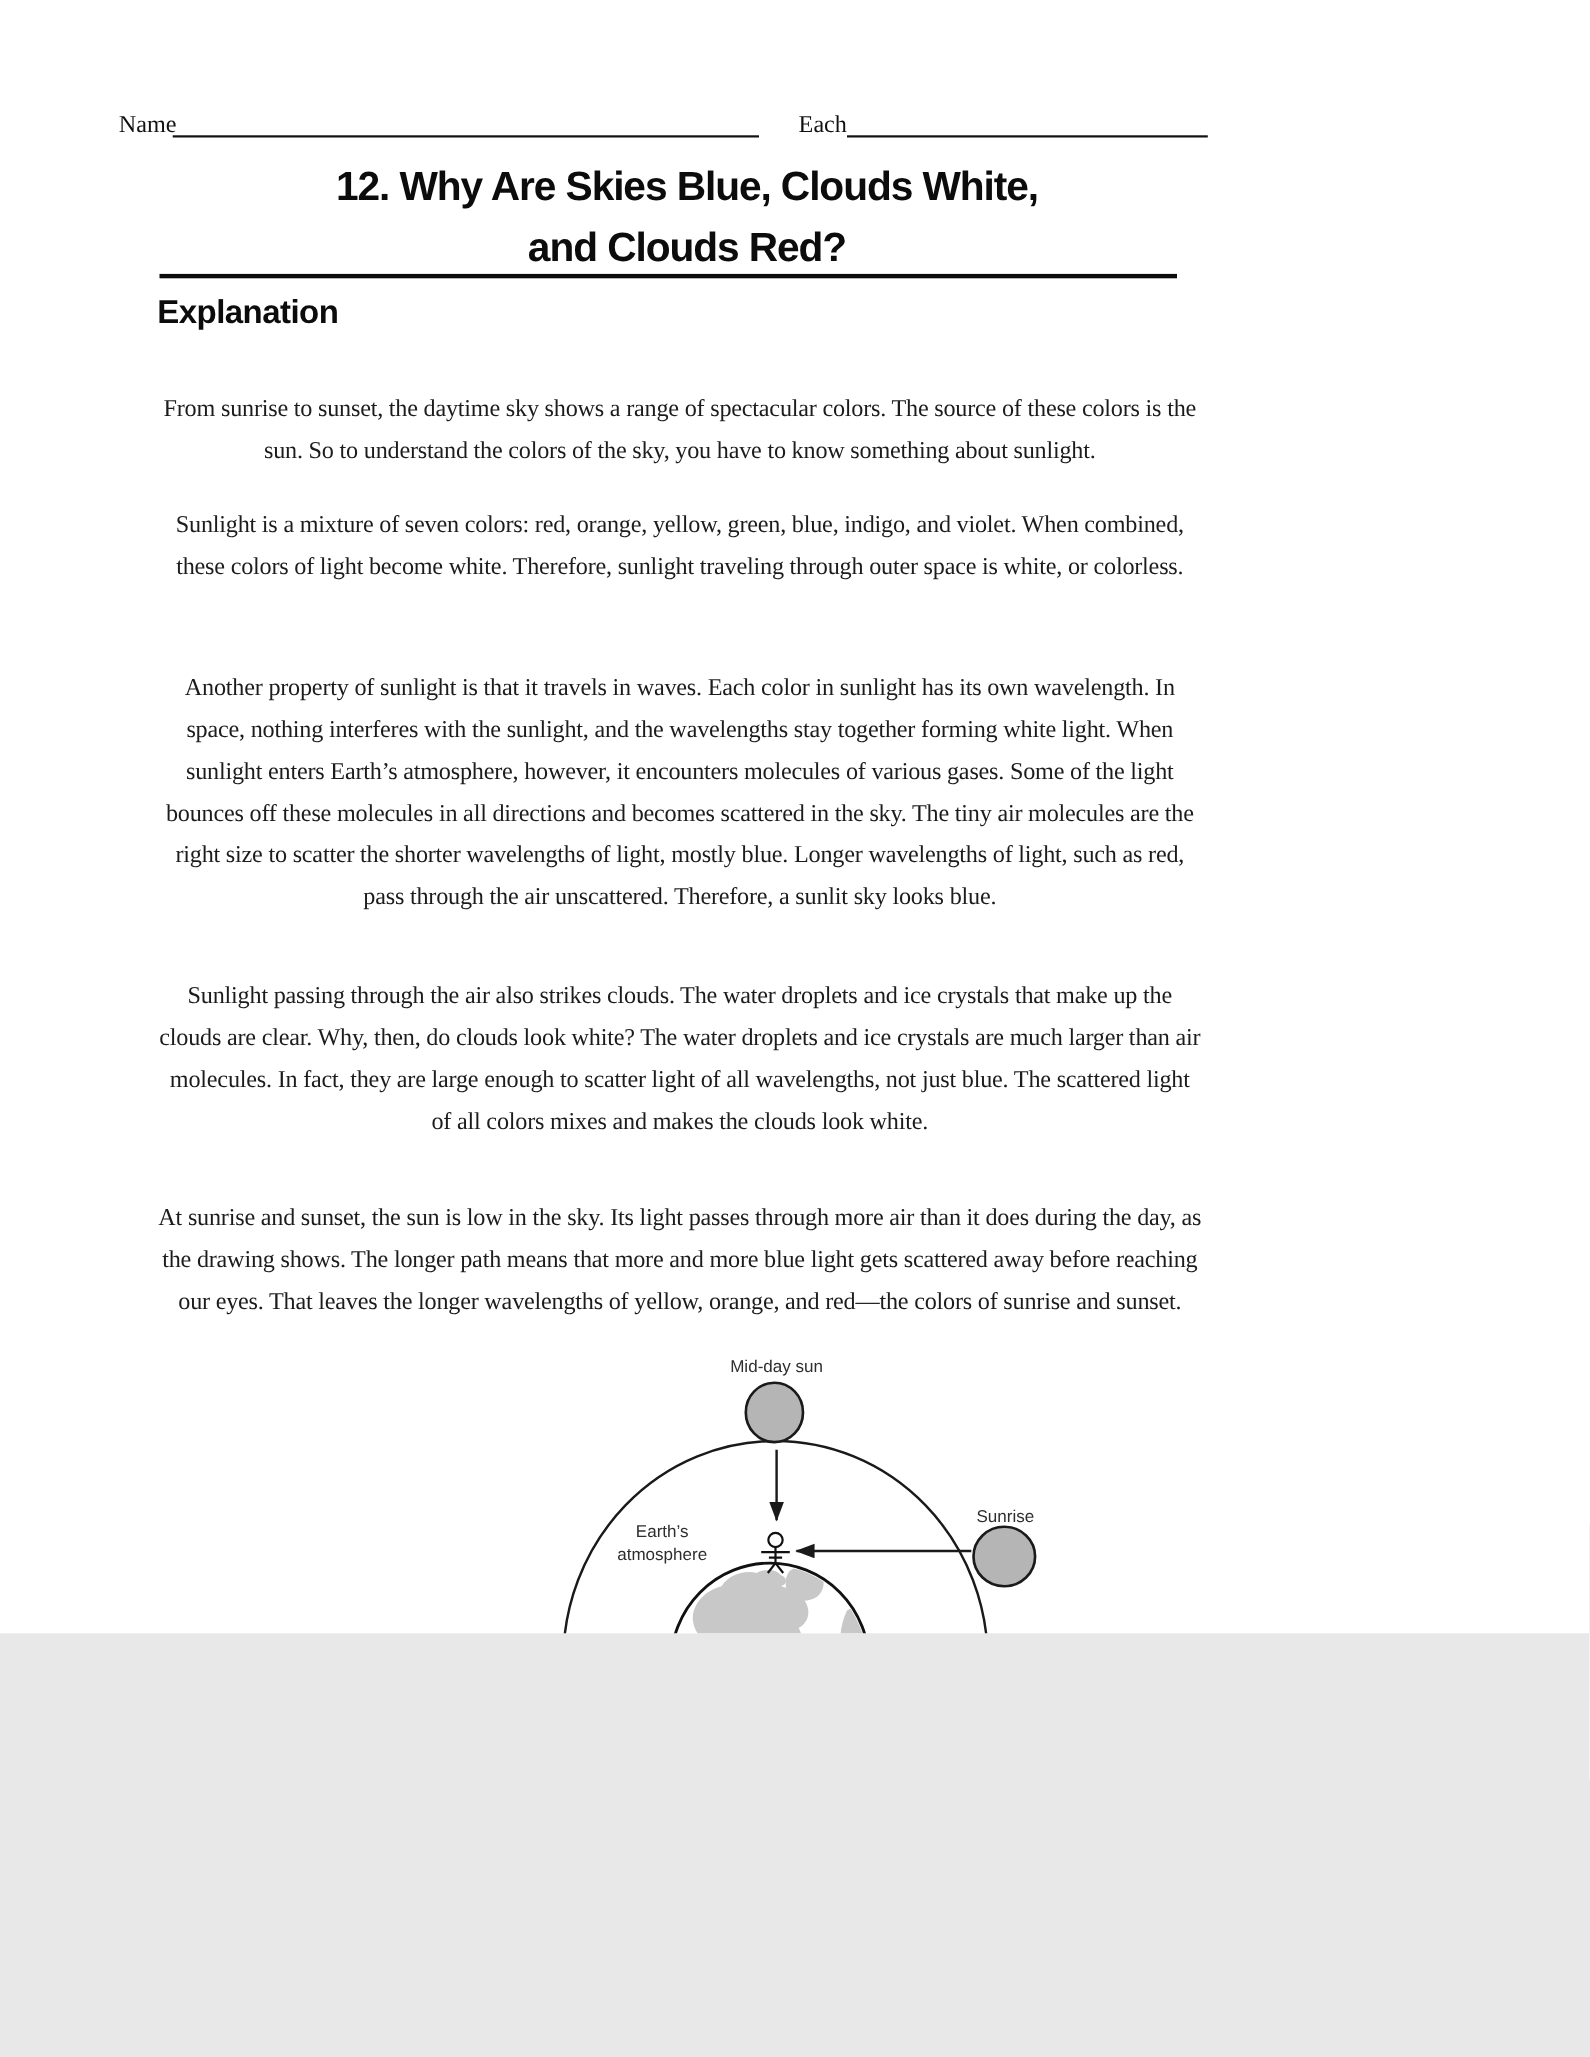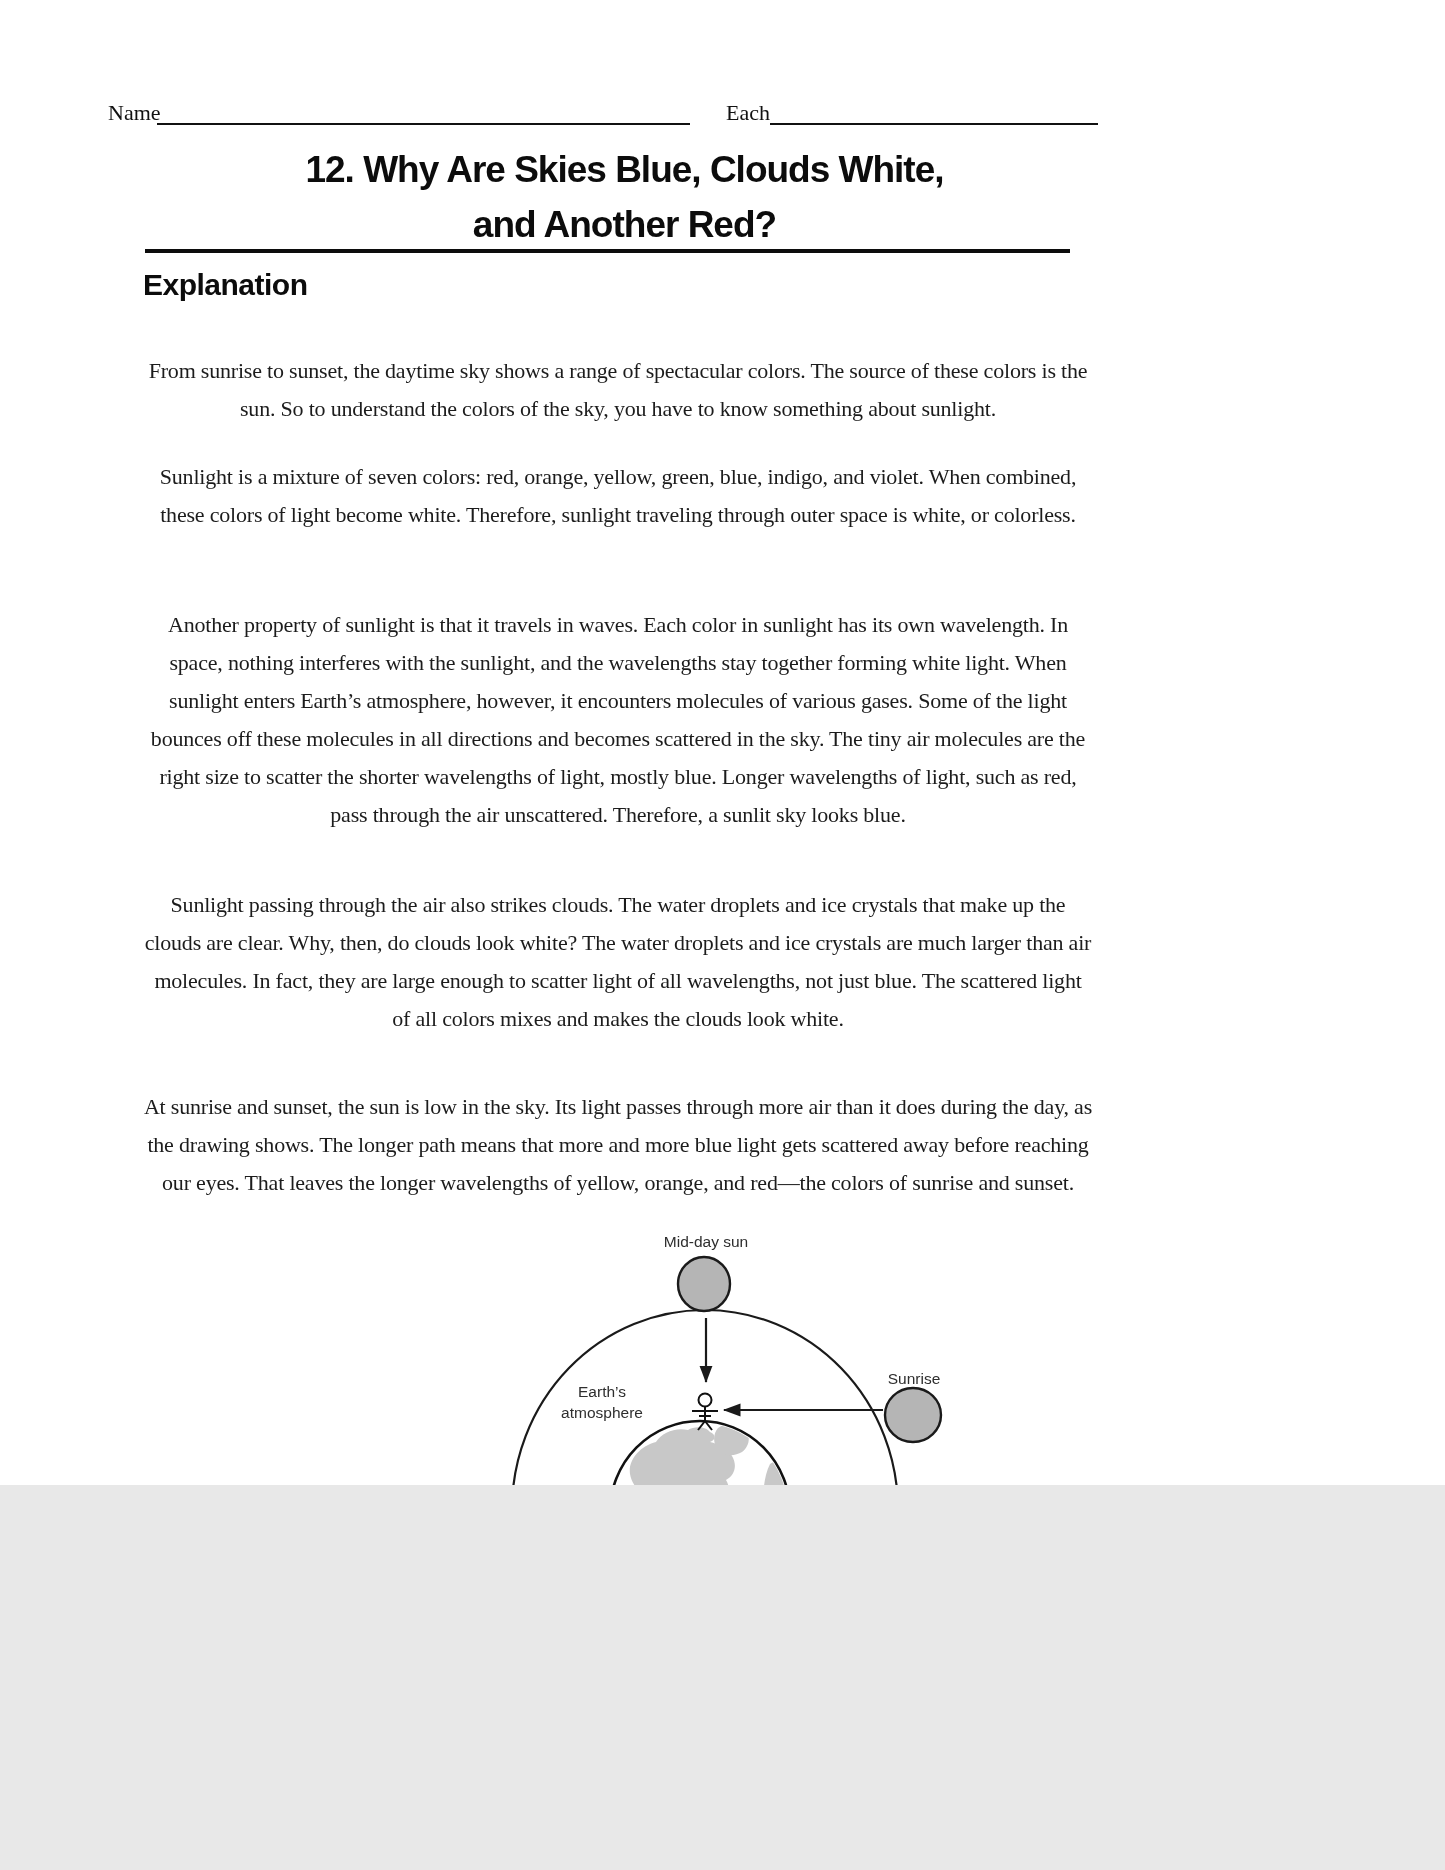--- a/index.html
+++ b/index.html
@@ -51,21 +51,21 @@
 
 <div id="page">
 
   <div class="abs small-label" style="left:108px;top:100px;">Name</div>
   <div class="blank-line" style="left:157px;top:122px;width:533px;"></div>
   <div class="abs small-label" style="left:726px;top:100px;">Each</div>
   <div class="blank-line" style="left:770px;top:122px;width:328px;"></div>
 
   <div id="title" class="abs">
     <div>12. Why Are Skies Blue, Clouds White,</div>
-    <div>and Another Red?</div>
+    <div>and Clouds Red?</div>
   </div>
   <div id="title-rule" class="abs"></div>
 
   <div id="section-heading" class="abs">Explanation</div>
 
   <p class="abs para" style="top:330px;">From sunrise to sunset, the daytime sky shows a range of spectacular colors. The source of these colors is the sun. So to understand the colors of the sky, you have to know something about sunlight.</p>
   <p class="abs para" style="top:436px;">Sunlight is a mixture of seven colors: red, orange, yellow, green, blue, indigo, and violet. When combined, these colors of light become white. Therefore, sunlight traveling through outer space is white, or colorless.</p>
   <p class="abs para" style="top:584px;">Another property of sunlight is that it travels in waves. Each color in sunlight has its own wavelength. In space, nothing interferes with the sunlight, and the wavelengths stay together forming white light. When sunlight enters Earth’s atmosphere, however, it encounters molecules of various gases. Some of the light bounces off these molecules in all directions and becomes scattered in the sky. The tiny air molecules are the right size to scatter the shorter wavelengths of light, mostly blue. Longer wavelengths of light, such as red, pass through the air unscattered. Therefore, a sunlit sky looks blue.</p>
   <p class="abs para" style="top:864px;">Sunlight passing through the air also strikes clouds. The water droplets and ice crystals that make up the clouds are clear. Why, then, do clouds look white? The water droplets and ice crystals are much larger than air molecules. In fact, they are large enough to scatter light of all wavelengths, not just blue. The scattered light of all colors mixes and makes the clouds look white.</p>
   <p class="abs para" style="top:1066px;font-family:Liberation Serif, serif;">At sunrise and sunset, the sun is low in the sky. Its light passes through more air than it does during the day, as the drawing shows. The longer path means that more and more blue light gets scattered away before reaching our eyes. That leaves the longer wavelengths of yellow, orange, and red—the colors of sunrise and sunset.</p>

